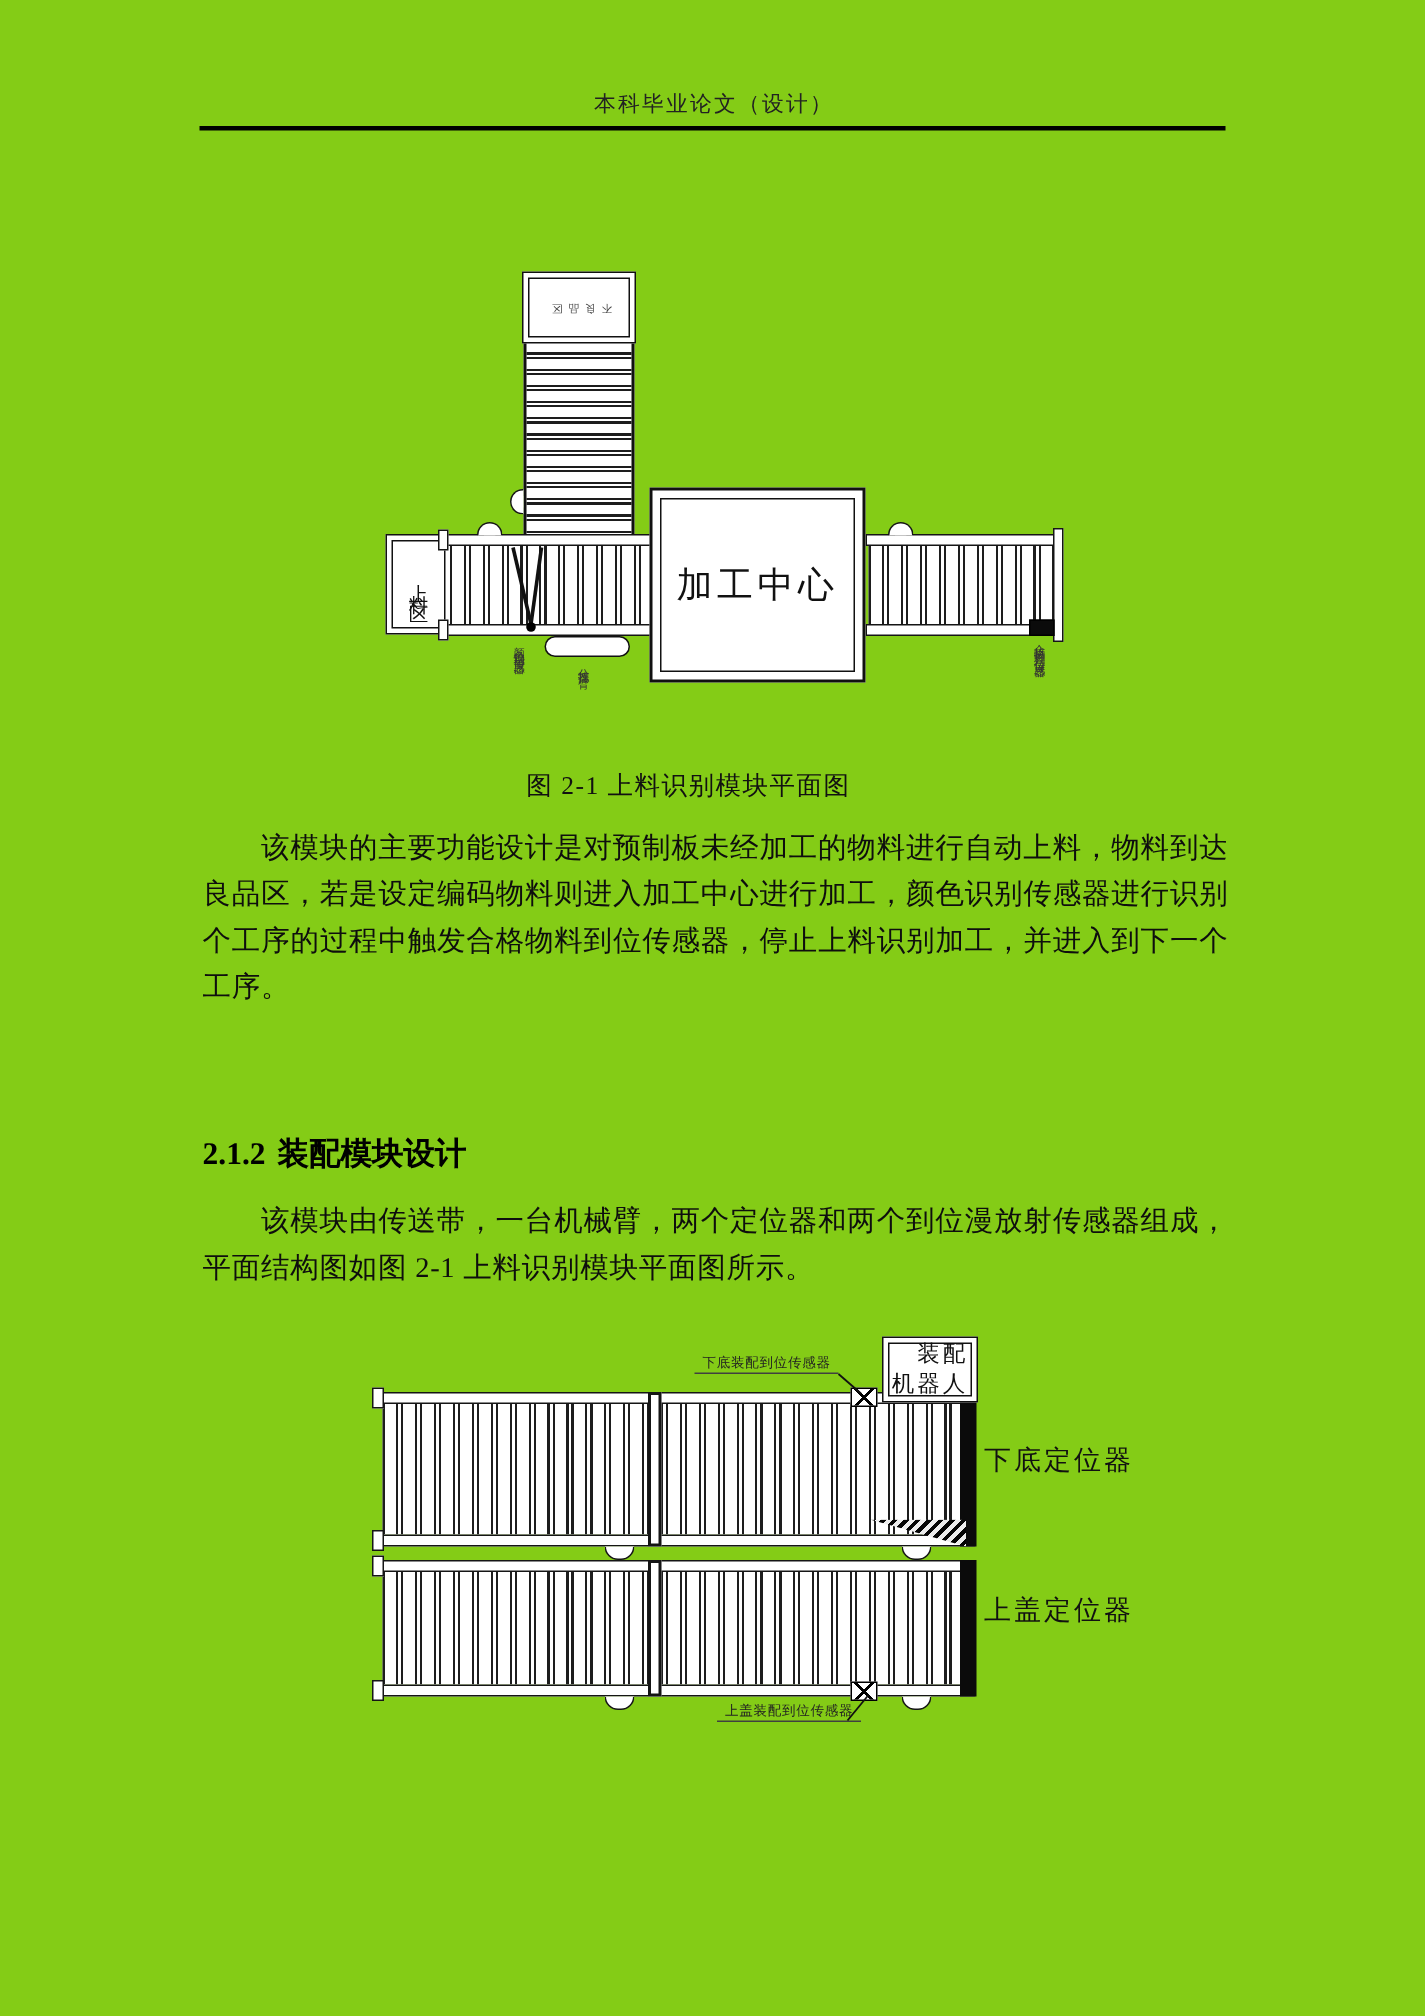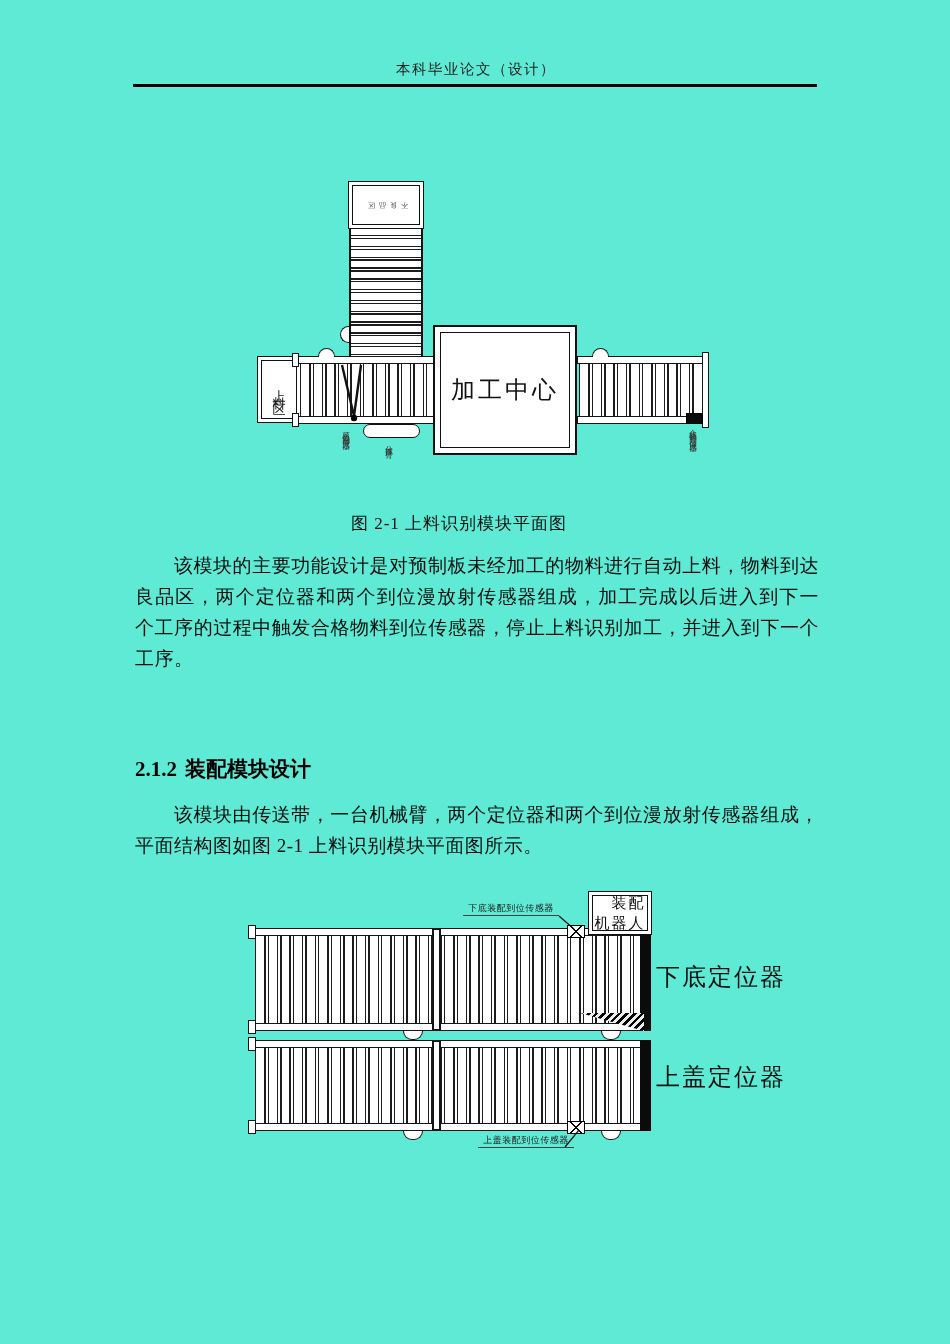--- a/index.html
+++ b/index.html
@@ -1,16 +1,16 @@
 <!DOCTYPE html>
 <html><head>
 <meta charset="utf-8">
 <style>
   html,body{margin:0;padding:0;background:#fff;}
-  .page{position:relative;width:950px;height:1344px;background:#5eead4;overflow:hidden;
+  .page{position:relative;width:950px;height:1344px;background:#84cc16;overflow:hidden;
         font-family:"Liberation Serif","DejaVu Serif",serif;color:#111;}
   
   .doc-header{position:absolute;left:135px;top:60px;width:682px;text-align:center;
               font-size:14.5px;letter-spacing:1.5px;color:#222;}
   .header-rule{position:absolute;left:133px;top:84px;width:684px;height:3.2px;background:#000;}
   
   .caption{position:absolute;left:118px;top:512px;width:682px;text-align:center;
            font-size:17px;letter-spacing:1px;color:#111;}
   .para{position:absolute;left:135px;width:684px;font-size:19px;color:#0e0e0e;}
   .para-line{height:31px;line-height:31px;text-align:justify;text-align-last:justify;
@@ -52,21 +52,21 @@
   .wedge.top{clip-path:polygon(0 0,100% 0,100% 100%);}
   .wedge.bot{clip-path:polygon(0 100%,100% 0,100% 100%);}
   .overlay{position:absolute;left:0;top:0;pointer-events:none;}
   
   .vtext{position:absolute;writing-mode:vertical-rl;text-orientation:upright;color:#333;
          font-size:7.5px;letter-spacing:2px;line-height:1;}
   .vtext-big{position:absolute;writing-mode:vertical-rl;text-orientation:upright;color:#111;
          font-size:13px;letter-spacing:7px;line-height:1;}
   .tiny-label{position:absolute;font-size:9px;color:#222;border-bottom:1px solid #404040;
               text-align:center;letter-spacing:.5px;white-space:nowrap;}
-  .side-label{position:absolute;font-size:24px;color:#111;letter-spacing:2px;white-space:nowrap;}
+  .side-label{position:absolute;font-size:18px;color:#111;letter-spacing:2px;white-space:nowrap;}
   .mc-text{font-size:24px;letter-spacing:3px;color:#111;}
   .robot-text{font-size:15px;font-weight:400;line-height:1.35;text-align:right;
               letter-spacing:2px;color:#111;}
   .reject-text{font-size:7px;color:#444;letter-spacing:4px;transform:rotate(180deg);}
 </style>
 </head>
 <body>
 
 <div class="page">
 
@@ -119,21 +119,21 @@
 
     <div class="vtext" style="left:112px;top:250px;height:88px;">颜色识别传感器</div>
     <div class="vtext" style="left:155px;top:264px;height:60px;">分拣摆臂</div>
     <div class="vtext" style="left:459px;top:248px;height:92px;">合格物料到位传感器</div>
   </div>
 
   <div class="caption">图 2-1 上料识别模块平面图</div>
 
   <div class="para p1">
       <div class="para-line first">该模块的主要功能设计是对预制板未经加工的物料进行自动上料，物料到达</div>
-      <div class="para-line">良品区，两个定位器和两个到位漫放射传感器组成，加工完成以后进入到下一</div>
+      <div class="para-line">良品区，若是设定编码物料则进入加工中心进行加工，颜色识别传感器进行识别</div>
       <div class="para-line">个工序的过程中触发合格物料到位传感器，停止上料识别加工，并进入到下一个</div>
       <div class="para-line last">工序。</div>
     </div>
 
   <h2 class="heading"><span class="sec-num">2.1.2</span><span>装配模块设计</span></h2>
 
   <div class="para p2">
       <div class="para-line first">该模块由传送带，一台机械臂，两个定位器和两个到位漫放射传感器组成，</div>
       <div class="para-line last">平面结构图如图 2-1 上料识别模块平面图所示。</div>
     </div>

